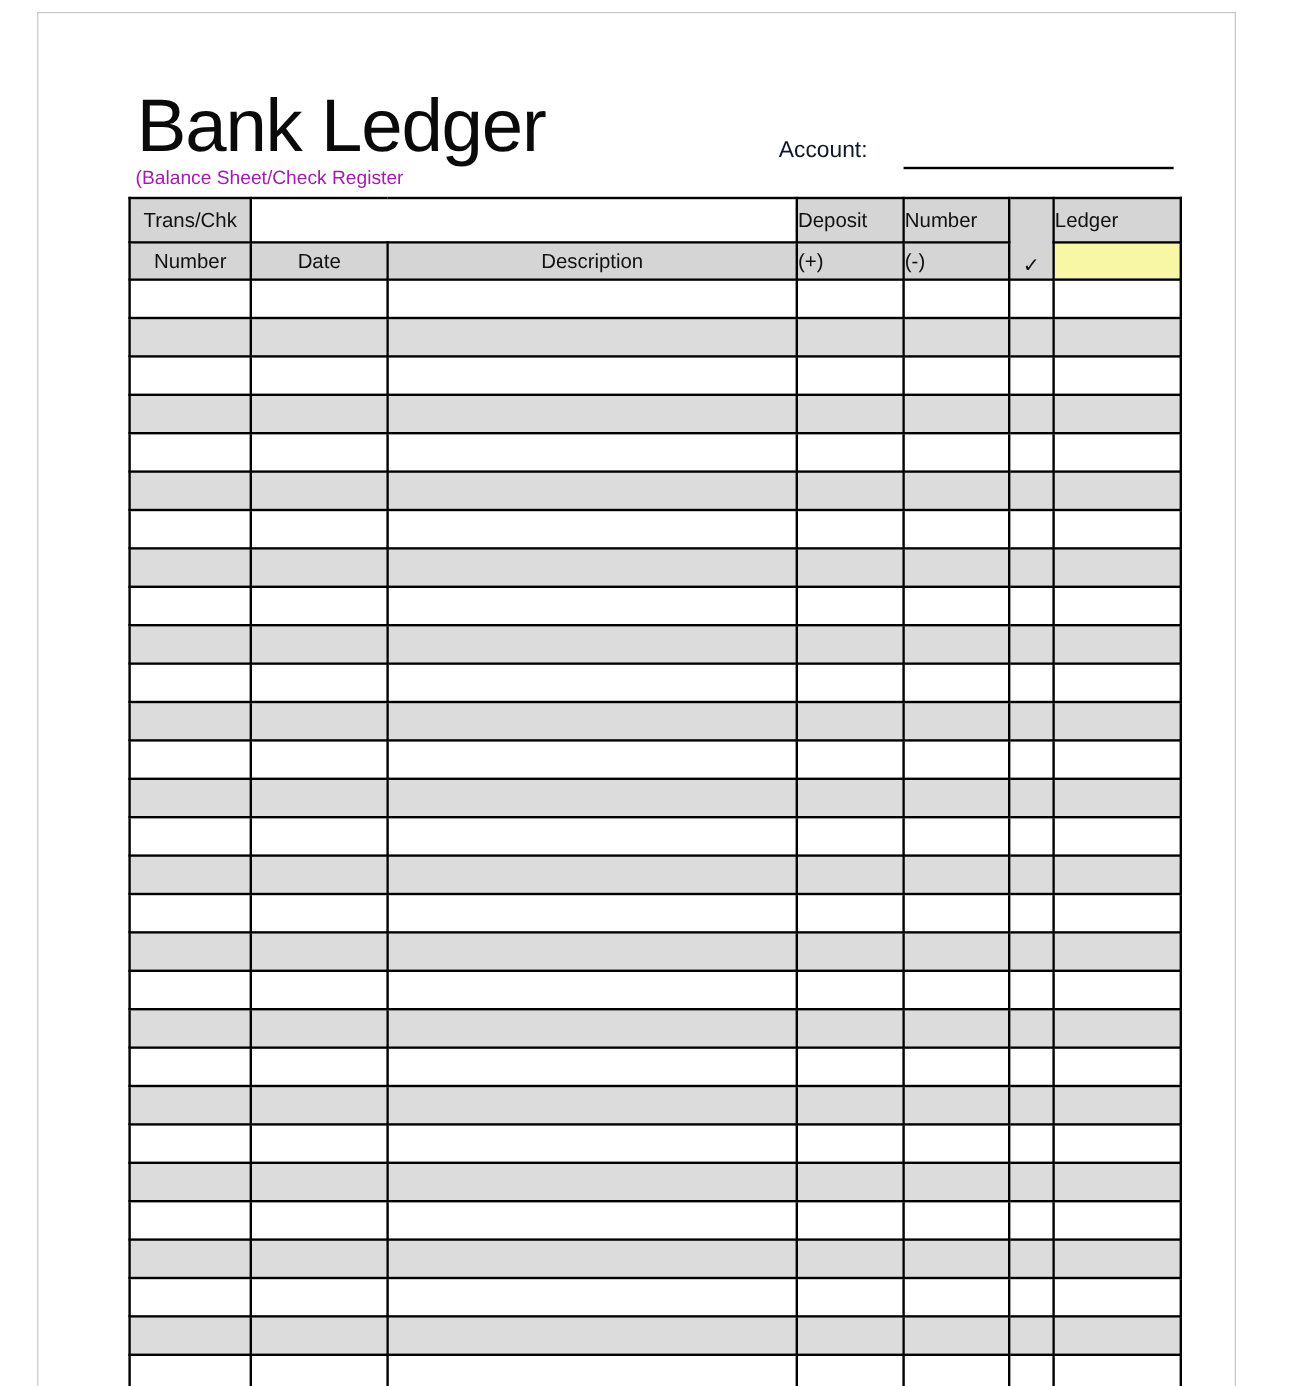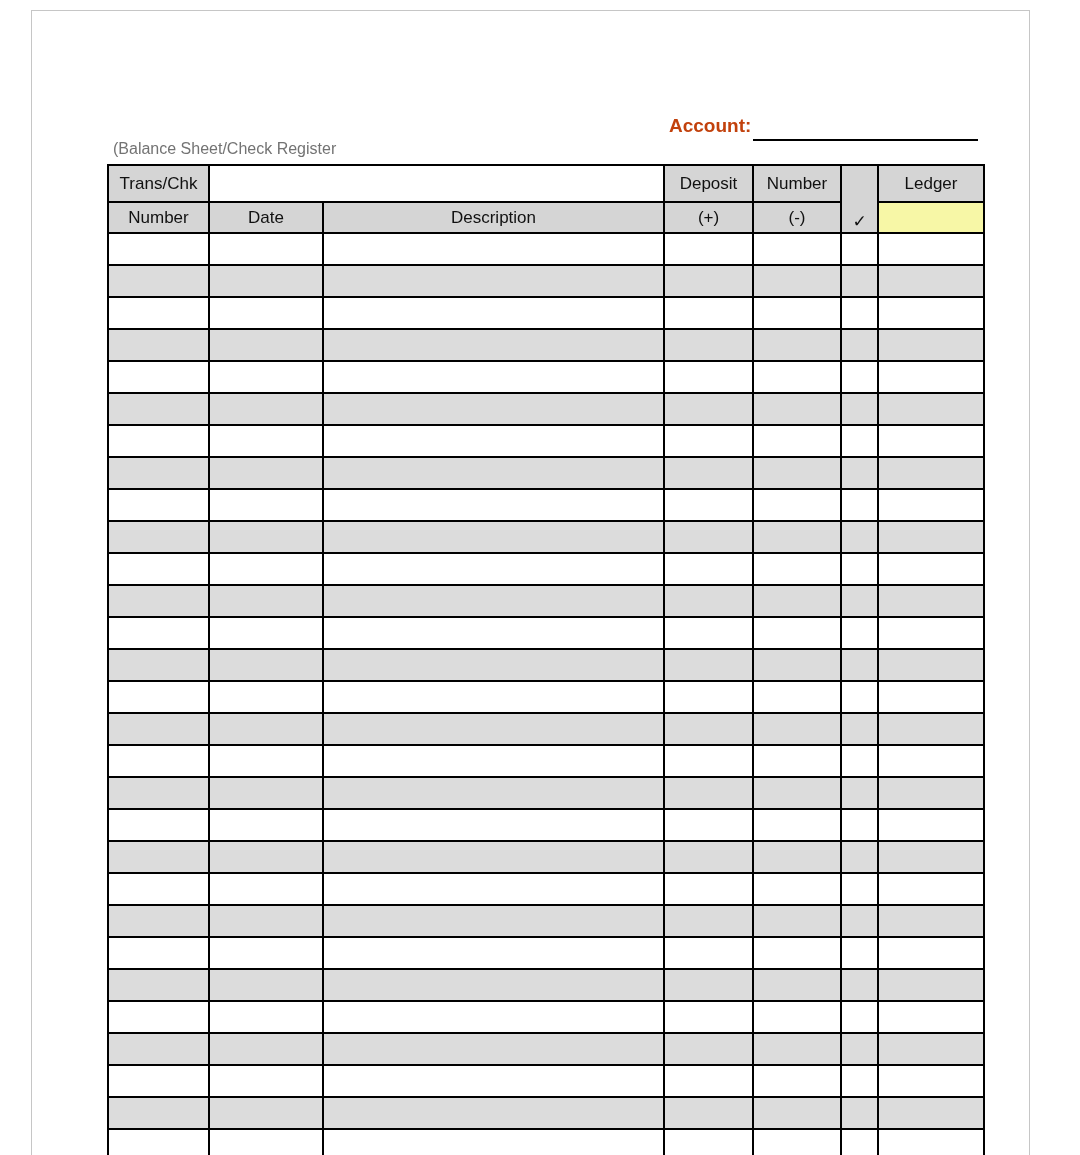--- a/index.html
+++ b/index.html
@@ -16,60 +16,61 @@
     position:absolute;left:31px;top:10px;width:999px;height:1250px;
     background:#ffffff;border:1px solid var(--page-border);border-bottom:none;
   }
   .title{
     position:absolute;left:82px;top:64px;
     font-size:62px;line-height:1;font-weight:400;letter-spacing:-1px;color:#0a0a0a;
     white-space:nowrap;
   }
   .subtitle{
     position:absolute;left:81px;top:129px;
-    font-size:16px;color:#737373;white-space:nowrap;
+    font-size:16px;color:#a21caf;white-space:nowrap;
   }
   .account-label{
-    position:absolute;left:637px;top:104px;
-    font-size:19px;color:#c2410c;white-space:nowrap;font-weight:bold;
+    position:absolute;left:617px;top:104px;
+    font-size:19px;color:#0f172a;white-space:nowrap;
   }
   .account-line{
     position:absolute;left:721px;top:104px;width:225px;height:26px;
     border-bottom:2px solid #000;
   }
   table.ledger{
     position:absolute;left:75px;top:153px;
     border-collapse:collapse;table-layout:fixed;
   }
   .c1{width:101px}.c2{width:114px}.c3{width:341px}.c4{width:89px}
   .c5{width:88px}.c6{width:37px}.c7{width:106px}
   table.ledger td{
     border:2px solid var(--grid);
     height:32px;padding:0;font-size:17px;color:#111;
     overflow:hidden;white-space:nowrap;
   }
   tr.hrow1 td{height:37px}
   tr.hrow2 td{height:31px}
   td.fill{background:var(--header-fill);}
   td.left{text-align:center;padding-left:5px;vertical-align:middle;}
-  td.center{text-align:center;vertical-align:middle;}
+  td.center{vertical-align:middle;}
   td.gap{border-top:none;background:#ffffff;}
   td.yellow{background:var(--balance-highlight);}
   td.check-cell{
     background:var(--header-fill);text-align:center;vertical-align:bottom;
     padding-bottom:4px;font-size:21px;
   }
   tbody tr.alt td{background:var(--row-alt);}
   tbody td{background:#ffffff;}
 </style>
 </head>
 <body>
 
 <div class="page">
 
+  <div class="title">Bank Ledger</div>
   <div class="subtitle">(Balance Sheet/Check Register</div>
 
   <div class="account-label">Account:</div>
   <div class="account-line"></div>
 
   <table class="ledger">
     <colgroup>
       <col class="c1">
         <col class="c2">
         <col class="c3">

